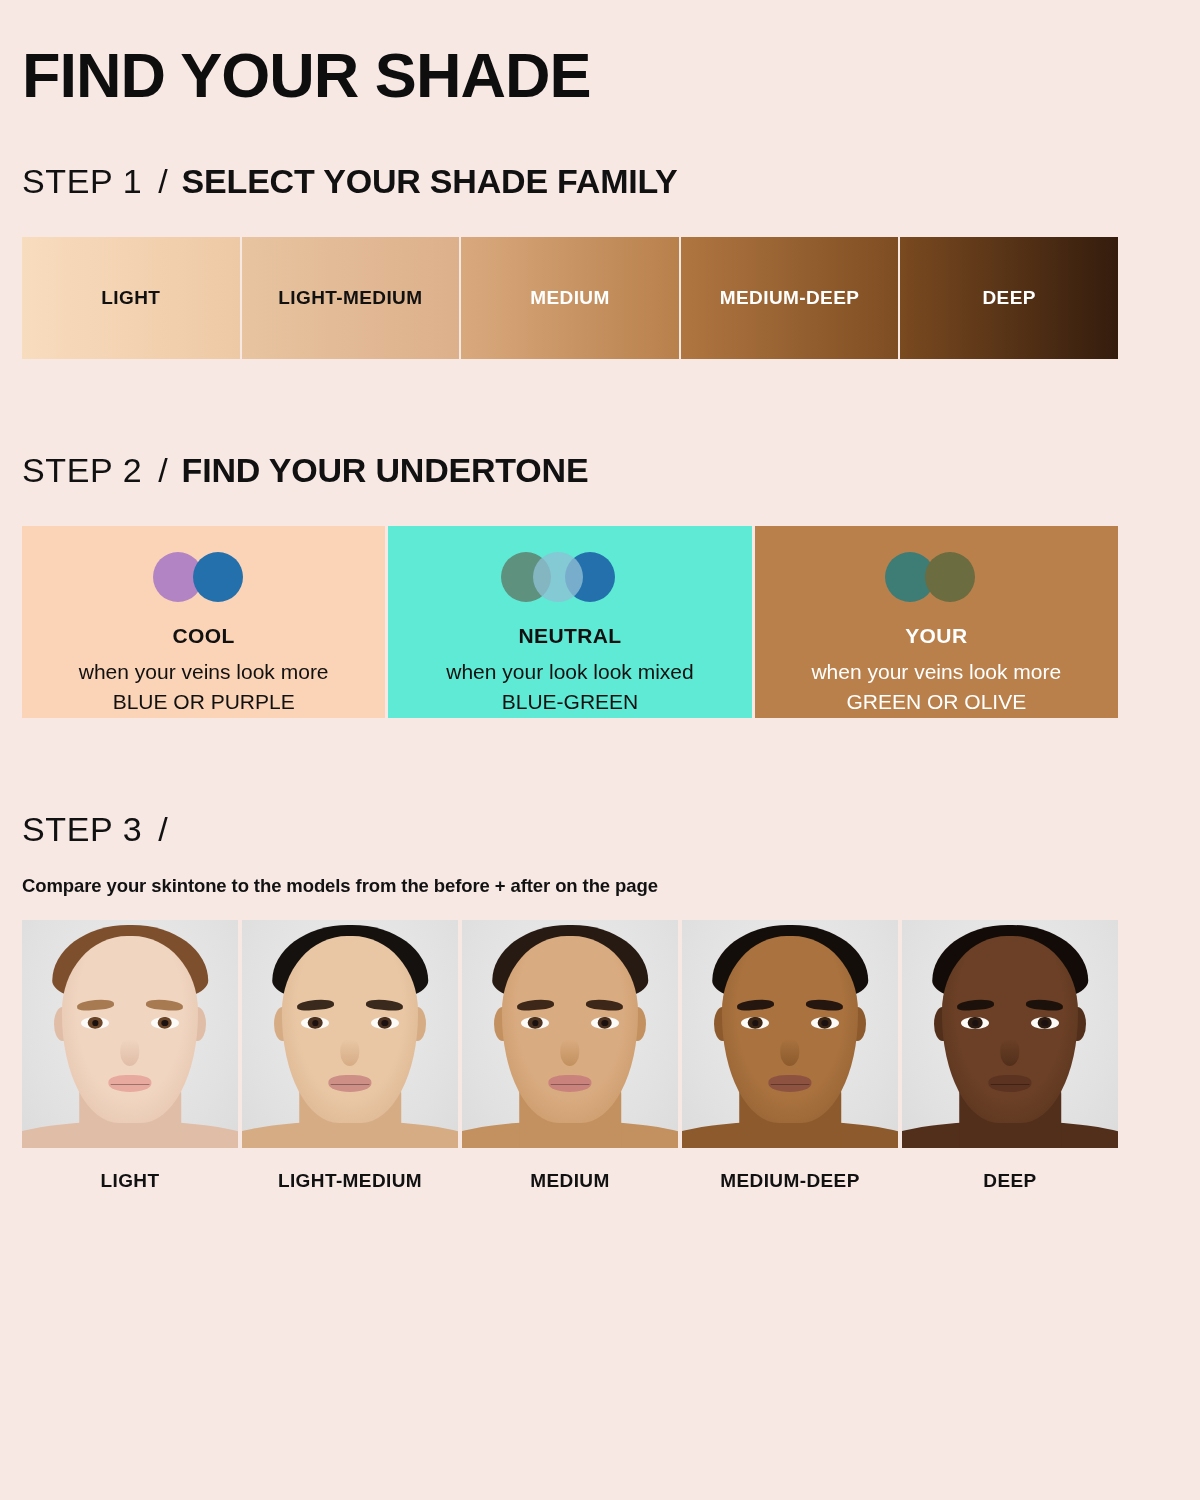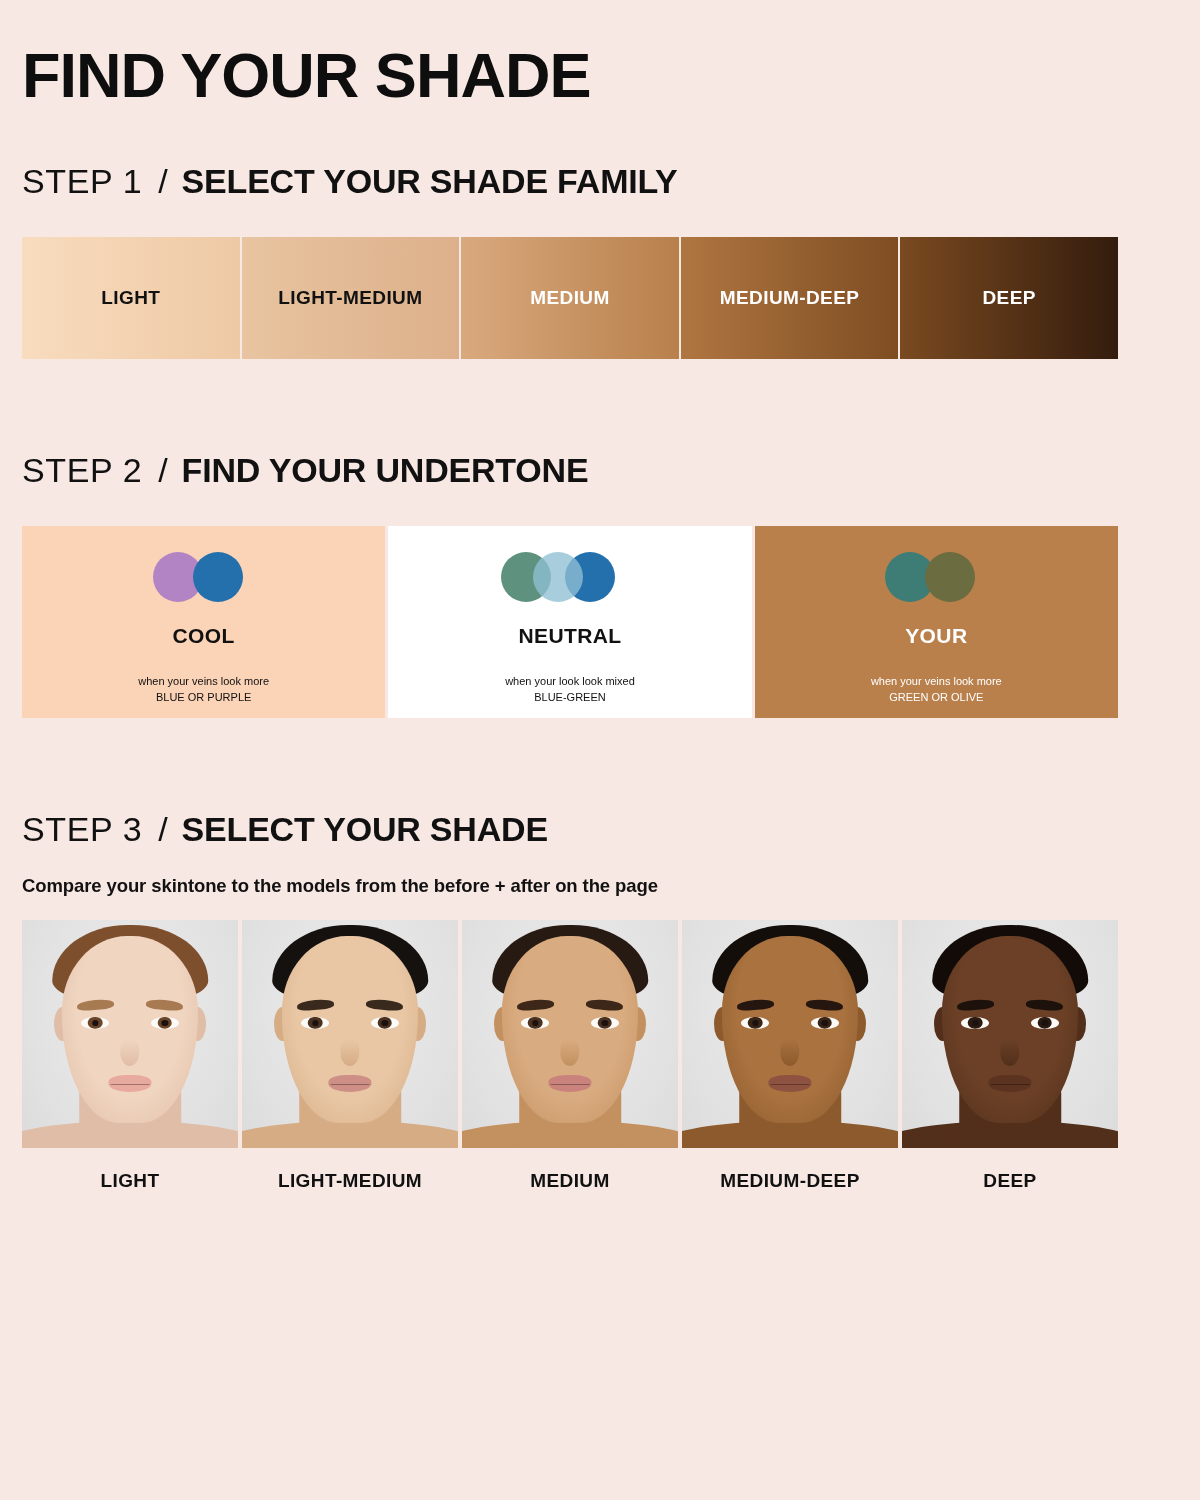--- a/index.html
+++ b/index.html
@@ -107,22 +107,22 @@
     position: absolute;
     top: 0;
   }
   .undertone-name {
     margin-top: 20px;
     font-size: 21px;
     font-weight: 700;
     letter-spacing: 0.4px;
   }
   .undertone-desc {
-    margin-top: 26px;
-    font-size: 11px;
+    margin-top: 9px;
+    font-size: 21px;
     font-weight: 400;
     line-height: 1.45;
     text-align: center;
   }
   .undertone-desc .vein-colors { display: block; }
 
   
   .step3-sub {
     margin-top: 26px;
     font-size: 18.5px;
@@ -317,21 +317,21 @@
 
   <div class="undertone-row" id="undertone-row">
       <div class="undertone-card" style="background: rgb(251, 211, 183); color: rgb(17, 17, 17);">
         <div class="dots">
           <span class="dot" style="background: rgb(178, 132, 196); opacity: 1; left: calc(50% - 51px);"></span>
           <span class="dot" style="background: rgb(36, 112, 173); opacity: 1; left: calc(50% - 11px);"></span>
         </div>
         <div class="undertone-name">COOL</div>
         <div class="undertone-desc"><span>when your veins look more</span><span class="vein-colors">BLUE OR PURPLE</span></div>
       </div>
-      <div class="undertone-card" style="background: #ffffff; color: rgb(17, 17, 17);">
+      <div class="undertone-card" style="background: #5eead4; color: rgb(17, 17, 17);">
         <div class="dots">
           <span class="dot" style="background: rgb(94, 145, 126); opacity: 1; left: calc(50% - 69px);"></span>
           <span class="dot" style="background: rgb(36, 112, 173); opacity: 1; left: calc(50% - 5px);"></span>
           <span class="dot" style="background: rgb(143, 192, 212); opacity: 0.78; left: calc(50% - 37px);"></span>
         </div>
         <div class="undertone-name">NEUTRAL</div>
         <div class="undertone-desc"><span>when your look look mixed</span><span class="vein-colors">BLUE-GREEN</span></div>
       </div>
       <div class="undertone-card" style="background: rgb(185, 128, 76); color: rgb(255, 255, 255);">
         <div class="dots">
@@ -339,21 +339,20 @@
           <span class="dot" style="background: rgb(107, 108, 63); opacity: 1; left: calc(50% - 11px);"></span>
         </div>
         <div class="undertone-name">YOUR</div>
         <div class="undertone-desc"><span>when your veins look more</span><span class="vein-colors">GREEN OR OLIVE</span></div>
       </div>
     </div>
 
   <div class="step-heading" id="step3-heading">
     <span class="step-num">STEP 3</span>
     <span class="step-slash">/</span>
-    <span class="step-title">SELECT YOUR SHADE</span>
   </div>
 
   <div class="step3-sub">Compare your skintone to the models from the before + after on the page</div>
 
   <div class="models-row" id="models-row">
       <div class="model-col">
         <div class="model-photo">
           <div class="face-wrap">
             <div class="shoulders" style="background: rgb(224, 189, 166);"></div>
             <div class="neck" style="background: rgb(224, 189, 166);"></div>

